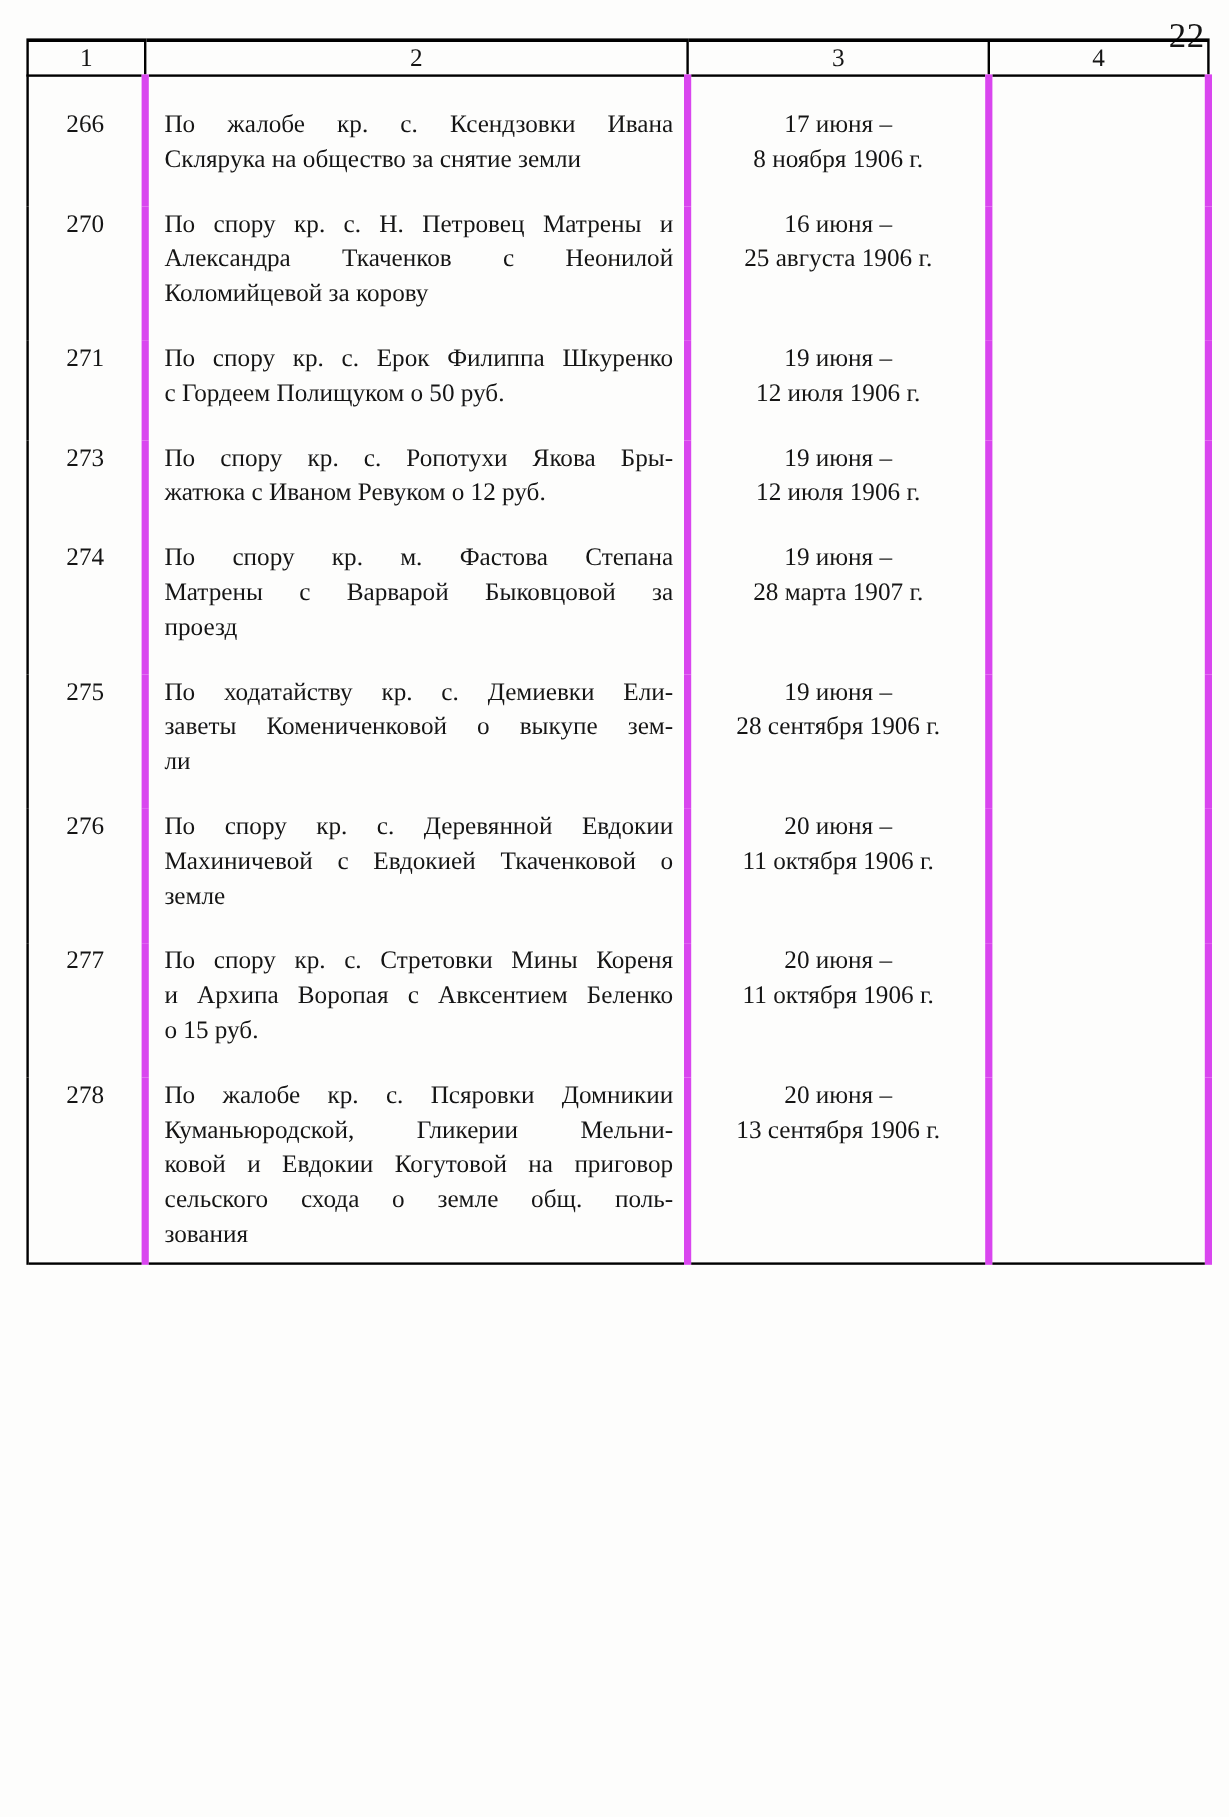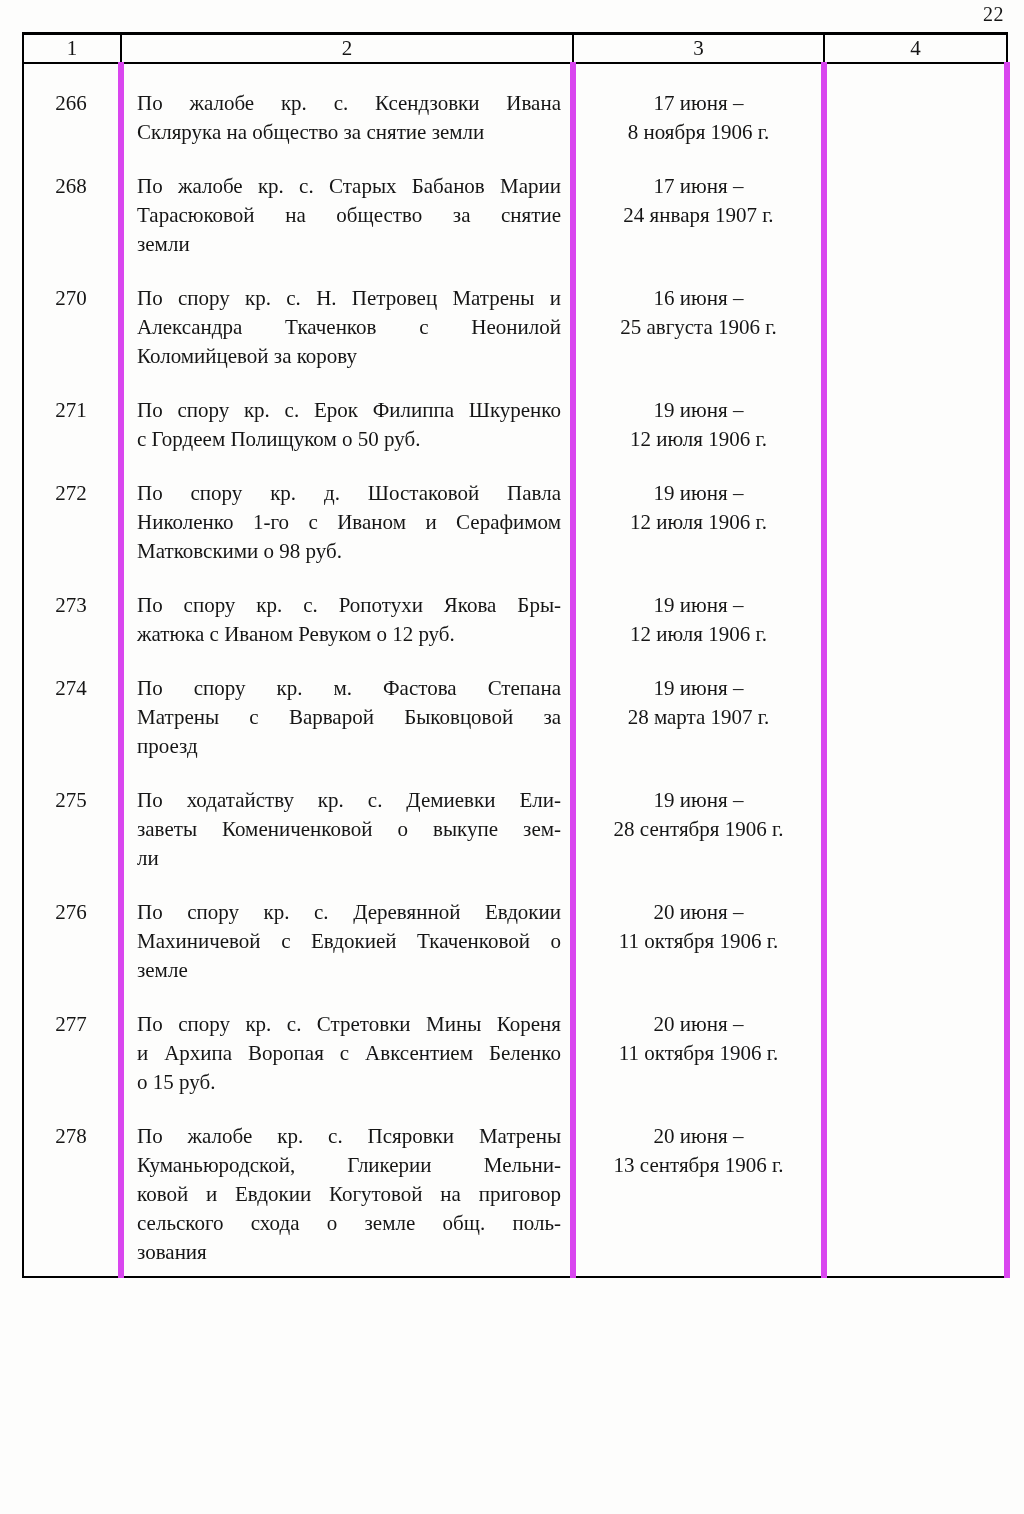--- a/index.html
+++ b/index.html
@@ -14,23 +14,23 @@
     color: #151515;
     position: relative;
     overflow: hidden;
   }
   .sheet {
     position: absolute;
     inset: 0;
   }
   .page-number {
     position: absolute;
-    top: 0px;
+    top: 16px;
     right: 20px;
-    font-size: 20px;
+    font-size: 29px;
     line-height: 28px;
     letter-spacing: 0.5px;
   }
   table.register {
     position: absolute;
     left: 22px;
     top: 32px;
     width: 984px;
     border-collapse: collapse;
     table-layout: fixed;
@@ -101,31 +101,20 @@
     <td class="c2">
             <div class="line">По жалобе кр. с. Ксендзовки Ивана</div>
             <div class="line last">Склярука на общество за снятие земли</div>
           </td>
     <td class="c3">17 июня –
 8 ноября 1906 г.</td>
     <td class="c4"></td>
   </tr>
 
 
-  <tr>
-    <td class="c1">268</td>
-    <td class="c2">
-            <div class="line">По жалобе кр. с. Старых Бабанов Марии</div>
-            <div class="line">Тарасюковой на общество за снятие</div>
-            <div class="line last">земли</div>
-          </td>
-    <td class="c3">17 июня –
-24 января 1907 г.</td>
-    <td class="c4"></td>
-  </tr>
 
 
   <tr>
     <td class="c1">270</td>
     <td class="c2">
             <div class="line">По спору кр. с. Н. Петровец Матрены и</div>
             <div class="line">Александра Ткаченков с Неонилой</div>
             <div class="line last">Коломийцевой за корову</div>
           </td>
     <td class="c3">16 июня –
@@ -137,31 +126,20 @@
     <td class="c1">271</td>
     <td class="c2">
             <div class="line">По спору кр. с. Ерок Филиппа Шкуренко</div>
             <div class="line last">с Гордеем Полищуком о 50 руб.</div>
           </td>
     <td class="c3">19 июня –
 12 июля 1906 г.</td>
     <td class="c4"></td>
   </tr>
 
-  <tr>
-    <td class="c1">272</td>
-    <td class="c2">
-            <div class="line">По спору кр. д. Шостаковой Павла</div>
-            <div class="line">Николенко 1-го с Иваном и Серафимом</div>
-            <div class="line last">Матковскими о 98 руб.</div>
-          </td>
-    <td class="c3">19 июня –
-12 июля 1906 г.</td>
-    <td class="c4"></td>
-  </tr>
 
   <tr>
     <td class="c1">273</td>
     <td class="c2">
             <div class="line">По спору кр. с. Ропотухи Якова Бры-</div>
             <div class="line last">жатюка с Иваном Ревуком о 12 руб.</div>
           </td>
     <td class="c3">19 июня –
 12 июля 1906 г.</td>
     <td class="c4"></td>
@@ -211,21 +189,21 @@
             <div class="line last">о 15 руб.</div>
           </td>
     <td class="c3">20 июня –
 11 октября 1906 г.</td>
     <td class="c4"></td>
   </tr>
 
   <tr>
     <td class="c1">278</td>
     <td class="c2">
-            <div class="line">По жалобе кр. с. Псяровки Матрены</div>
+            <div class="line">По жалобе кр. с. Псяровки Домникии</div>
             <div class="line">Куманьюродской, Гликерии Мельни-</div>
             <div class="line">ковой и Евдокии Когутовой на приговор</div>
             <div class="line">сельского схода о земле общ. поль-</div>
             <div class="line last">зования</div>
           </td>
     <td class="c3">20 июня –
 13 сентября 1906 г.</td>
     <td class="c4"></td>
   </tr>
 </tbody>

